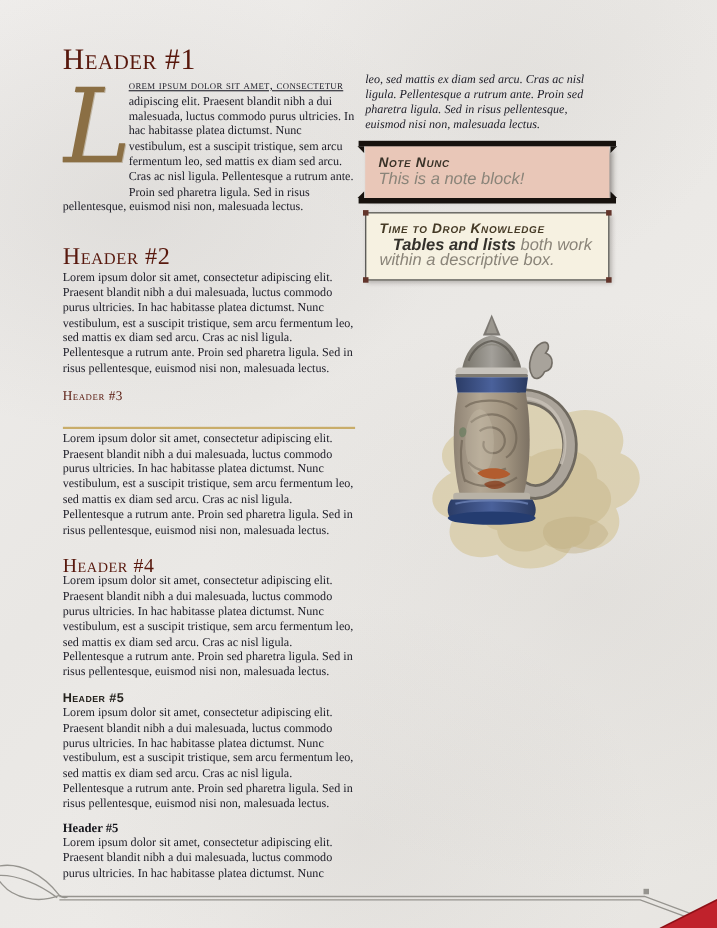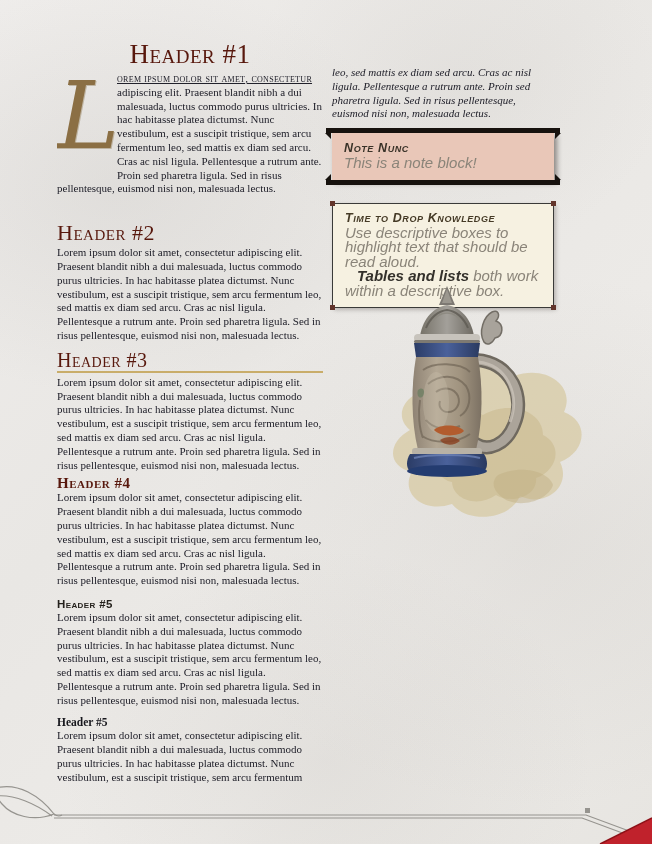--- a/index.html
+++ b/index.html
@@ -14,25 +14,25 @@
       radial-gradient(ellipse 380px 300px at 50% 90%, rgba(170,166,160,0.16), rgba(0,0,0,0) 70%),
       radial-gradient(ellipse 300px 240px at 70% 10%, rgba(182,178,172,0.14), rgba(0,0,0,0) 70%),
       linear-gradient(135deg, #efedeb 0%, #e9e7e4 40%, #edebe8 70%, #e7e5e1 100%);
   }
 
   .col { position:absolute; color:#21212b; font-size:11px; line-height:13.8px; }
   .col-left  { left:57px;  top:40px; width:266px; height:760px; overflow:hidden; }
   .col-right { left:332px; top:66px; width:222px;font-style:italic; }
 
   h1,h2,h3,h4 { font-variant:small-caps; color:#58180d; font-weight:400; letter-spacing:0.5px; }
-  h1 { font-size:27px; line-height:28px; margin-bottom:4px;text-align:center; }
+  h1 { font-size:27px; line-height:28px; margin-bottom:4px; }
   h2 { font-size:22px; line-height:24px; margin-top:23px; margin-bottom:1px; }
-  h3 { font-size:20px; line-height:19px; margin-top:8px; margin-bottom:3px;
-       border-bottom:2px solid #c9ad6a; padding-bottom:1px; }
-  h4 { font-size:15px; line-height:15px; margin-top:4px; font-weight:700; }
+  h3 { font-size:12px; line-height:19px; margin-top:8px; margin-bottom:3px;
+       border-bottom:2px solid #c9ad6a; padding-bottom:18px; }
+  h4 { font-size:18px; line-height:15px; margin-top:18px; font-weight:400; }
   h5 { font-family:"Liberation Sans", sans-serif; font-variant:small-caps;
        font-size:11.5px; line-height:14px; margin-top:9px; color:#24211c; font-weight:700; letter-spacing:0.4px; }
   h6 { font-size:11.5px; line-height:14px; margin-top:8px; color:#17171d; font-weight:700; }
 
   p.body-text { margin-bottom:2px; }
   .lead-caps { font-variant:small-caps; letter-spacing:0.3px;text-decoration:underline; }
 
   .drop-cap {
     float:left; font-family:"DejaVu Serif", serif; font-style:italic;
     font-size:94px; line-height:76px; height:104px; width:54px;
@@ -54,21 +54,21 @@
   .box-title {
     font-family:"Liberation Sans", sans-serif; font-variant:small-caps; font-weight:700;
     font-size:12.5px; line-height:15px; color:#393228; letter-spacing:0.6px;
   }
   .box-body {
     font-family:"Liberation Sans", sans-serif; font-size:15px; line-height:14.5px; color:#8a8479;
   }
 
   
   .descriptive-box {
-    position:relative; margin-top:23px; background:#f6f1e1;
+    position:relative; margin-top:13px; background:#f6f1e1;
     border:1px solid #3a3a38; padding:7px 12px 9px;
     box-shadow:2px 2px 4px rgba(30,25,20,0.25);
   }
   .corner-dot { position:absolute; width:5px; height:5px; background:#63352b; }
   .corner-dot.tl { left:-3px; top:-3px; } .corner-dot.tr { right:-3px; top:-3px; }
   .corner-dot.bl { left:-3px; bottom:-3px; } .corner-dot.br { right:-3px; bottom:-3px; }
   .descriptive-box .box-title { color:#453a26; }
   .indent-line { text-indent:12px; }
   .bold-lead { font-weight:700; color:#33302b; }
 
@@ -115,21 +115,20 @@
       <div class="box-body">This is a note block!</div>
       <div class="note-bar bottom"></div>
     </div>
 
     <div class="descriptive-box">
       <div class="corner-dot tl"></div>
       <div class="corner-dot tr"></div>
       <div class="corner-dot bl"></div>
       <div class="corner-dot br"></div>
       <div class="box-title">Time to Drop Knowledge</div>
-      <div class="box-body">Use descriptive boxes to highlight text that should be read aloud.</div>
       <div class="box-body indent-line"><span class="bold-lead">Tables and lists</span><span> both work within a descriptive box.</span></div>
     </div>
   </div>
 
   <div class="illustration-wrap">
     <svg width="300" height="295" viewBox="0 0 300 295" xmlns="http://www.w3.org/2000/svg">
       <defs>
         <linearGradient id="bodyGrad" x1="0" y1="0" x2="1" y2="0">
           <stop offset="0" stop-color="#8f8374"></stop>
           <stop offset="0.35" stop-color="#b3a794"></stop>

